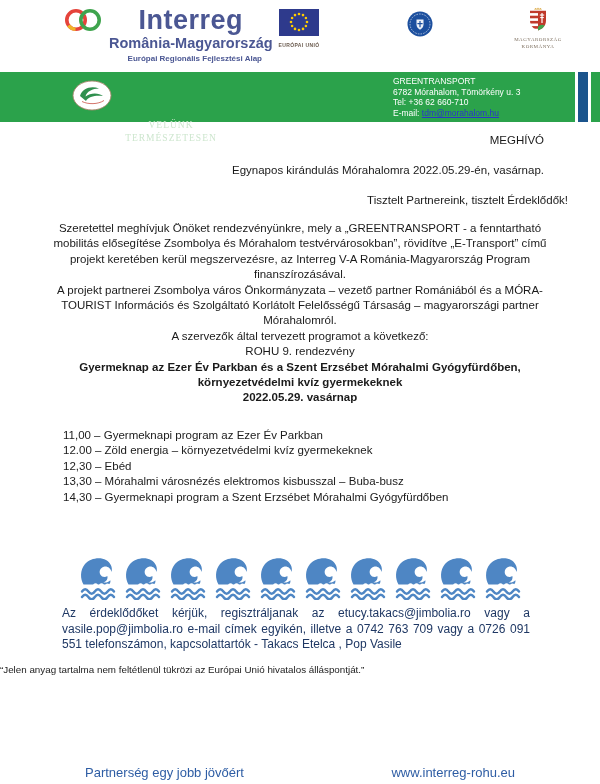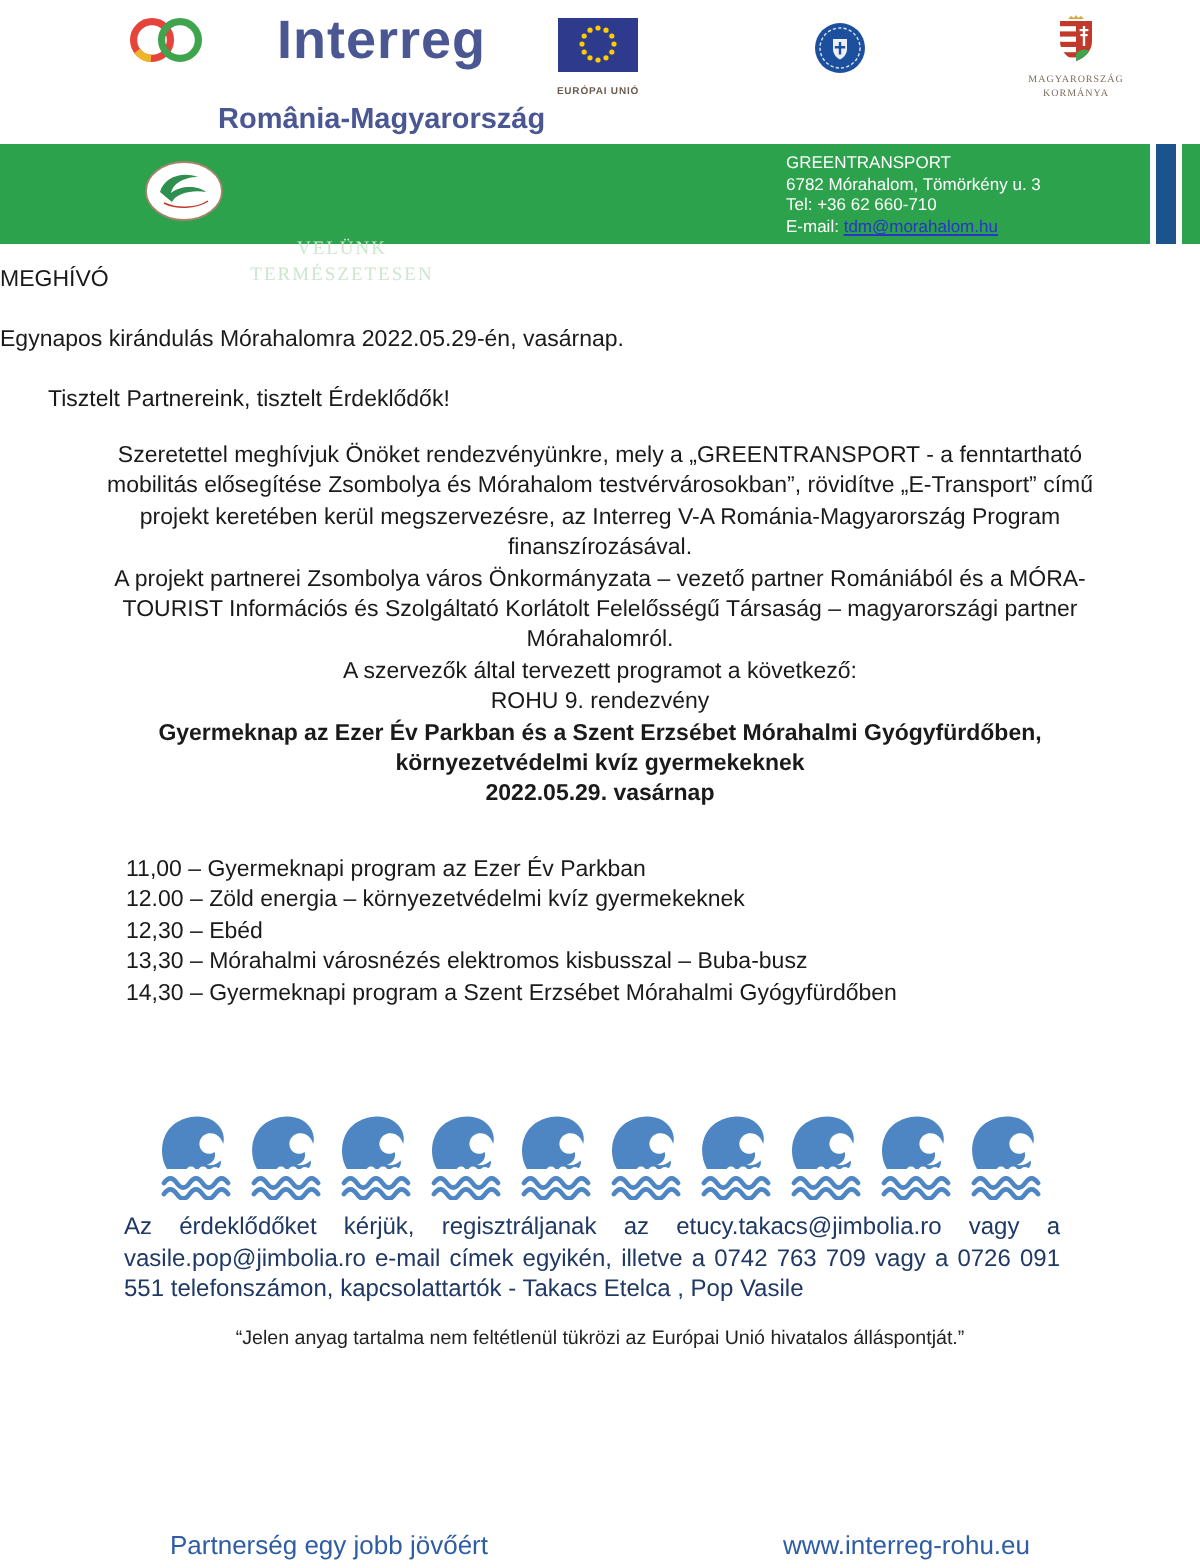--- a/index.html
+++ b/index.html
@@ -4,52 +4,52 @@
 <style>
   html,body{margin:0;padding:0;background:#888;}
   .page{
     position:relative;width:600px;height:784px;background:#ffffff;
     font-family:"Liberation Sans",sans-serif;color:#1a1a1a;overflow:hidden;
     margin:0 auto;
   }
   
   .interreg-block{position:absolute;left:63px;top:6px;display:flex;gap:6px;text-align:center;}
   .interreg-text .brand{font-size:27px;font-weight:bold;color:#4b5793;line-height:28px;letter-spacing:.5px;}
-  .interreg-text .program{font-size:14.5px;font-weight:bold;color:#4b5793;margin-top:18px;}
+  .interreg-text .program{font-size:14.5px;font-weight:bold;color:#4b5793;margin-top:1px;}
   .interreg-text .erdf{font-size:8px;font-weight:bold;color:#4b5793;margin-top:3px;padding-left:8px;}
   .eu-flag-block{position:absolute;left:278px;top:9px;width:42px;text-align:center;}
   .eu-flag-block .caption{font-size:5px;color:#6b5b4e;margin-top:2px;letter-spacing:.4px;font-weight:bold;}
   .ro-emblem{position:absolute;left:407px;top:11px;}
   .hu-block{position:absolute;left:496px;top:7px;width:84px;text-align:center;}
   .hu-block .caption{font-family:"Liberation Serif",serif;font-size:5px;color:#7d6f5f;letter-spacing:.5px;line-height:6.5px;margin-top:2px;}
   
   .banner{position:absolute;left:0;top:72px;width:600px;height:50px;background:#2ba24b;}
   .oval-logo{position:absolute;left:72px;top:8px;}
   .tagline{position:absolute;left:112px;top:11px;width:118px;text-align:center;
     font-family:"Liberation Serif",serif;color:#cde6ce;font-size:9.5px;letter-spacing:1px;line-height:12.5px;margin-top:36px;}
   .contact{position:absolute;left:393px;top:4px;color:#fff;font-size:8.5px;line-height:10.7px;}
   .contact a{color:#2a35c9;text-decoration:underline;}
   .stripe{position:absolute;top:0;height:50px;}
   .stripe.w1{left:575px;width:3px;background:#fff;}
   .stripe.b{left:578px;width:10px;background:#1b548c;}
   .stripe.w2{left:588px;width:3px;background:#fff;}
   
-  .t-center{position:absolute;width:544px;text-align:left;font-size:11.5px;}
+  .t-center{position:absolute;width:544px;text-align:right;font-size:11.5px;}
   .title-line{top:134px;}
   .subtitle-line{top:164px;}
   .salutation-line{top:194px;padding-left:24px;}
   .center-block{position:absolute;top:221px;left:50px;width:500px;text-align:center;
     font-size:11.5px;line-height:15.4px;}
   .center-block .b{font-weight:bold;}
   .program-list{position:absolute;top:428px;left:63px;font-size:11.5px;line-height:15.4px;}
   .waves-row{position:absolute;top:556px;left:0;width:600px;display:flex;justify-content:center;gap:7px;}
   .wave{display:inline-block;width:38px;height:44px;}
   .registration{position:absolute;top:606px;left:62px;width:468px;text-align:justify;
     color:#1f3864;font-size:12px;line-height:15.5px;}
-  .disclaimer{position:absolute;top:664px;width:600px;text-align:center;font-size:9.8px;color:#222;}
+  .disclaimer{position:absolute;top:664px;width:600px;font-size:9.8px;color:#222;}
   .footer-left{position:absolute;top:765px;left:85px;font-size:13px;color:#2e5da4;}
   .footer-right{position:absolute;top:765px;right:85px;font-size:13px;color:#2e5da4;}
   .footer-right a{color:#2e5da4;text-decoration:none;margin-top:28px;}
 </style>
 </head>
 <body>
 
 <div class="page">
 
   <div class="interreg-block">

